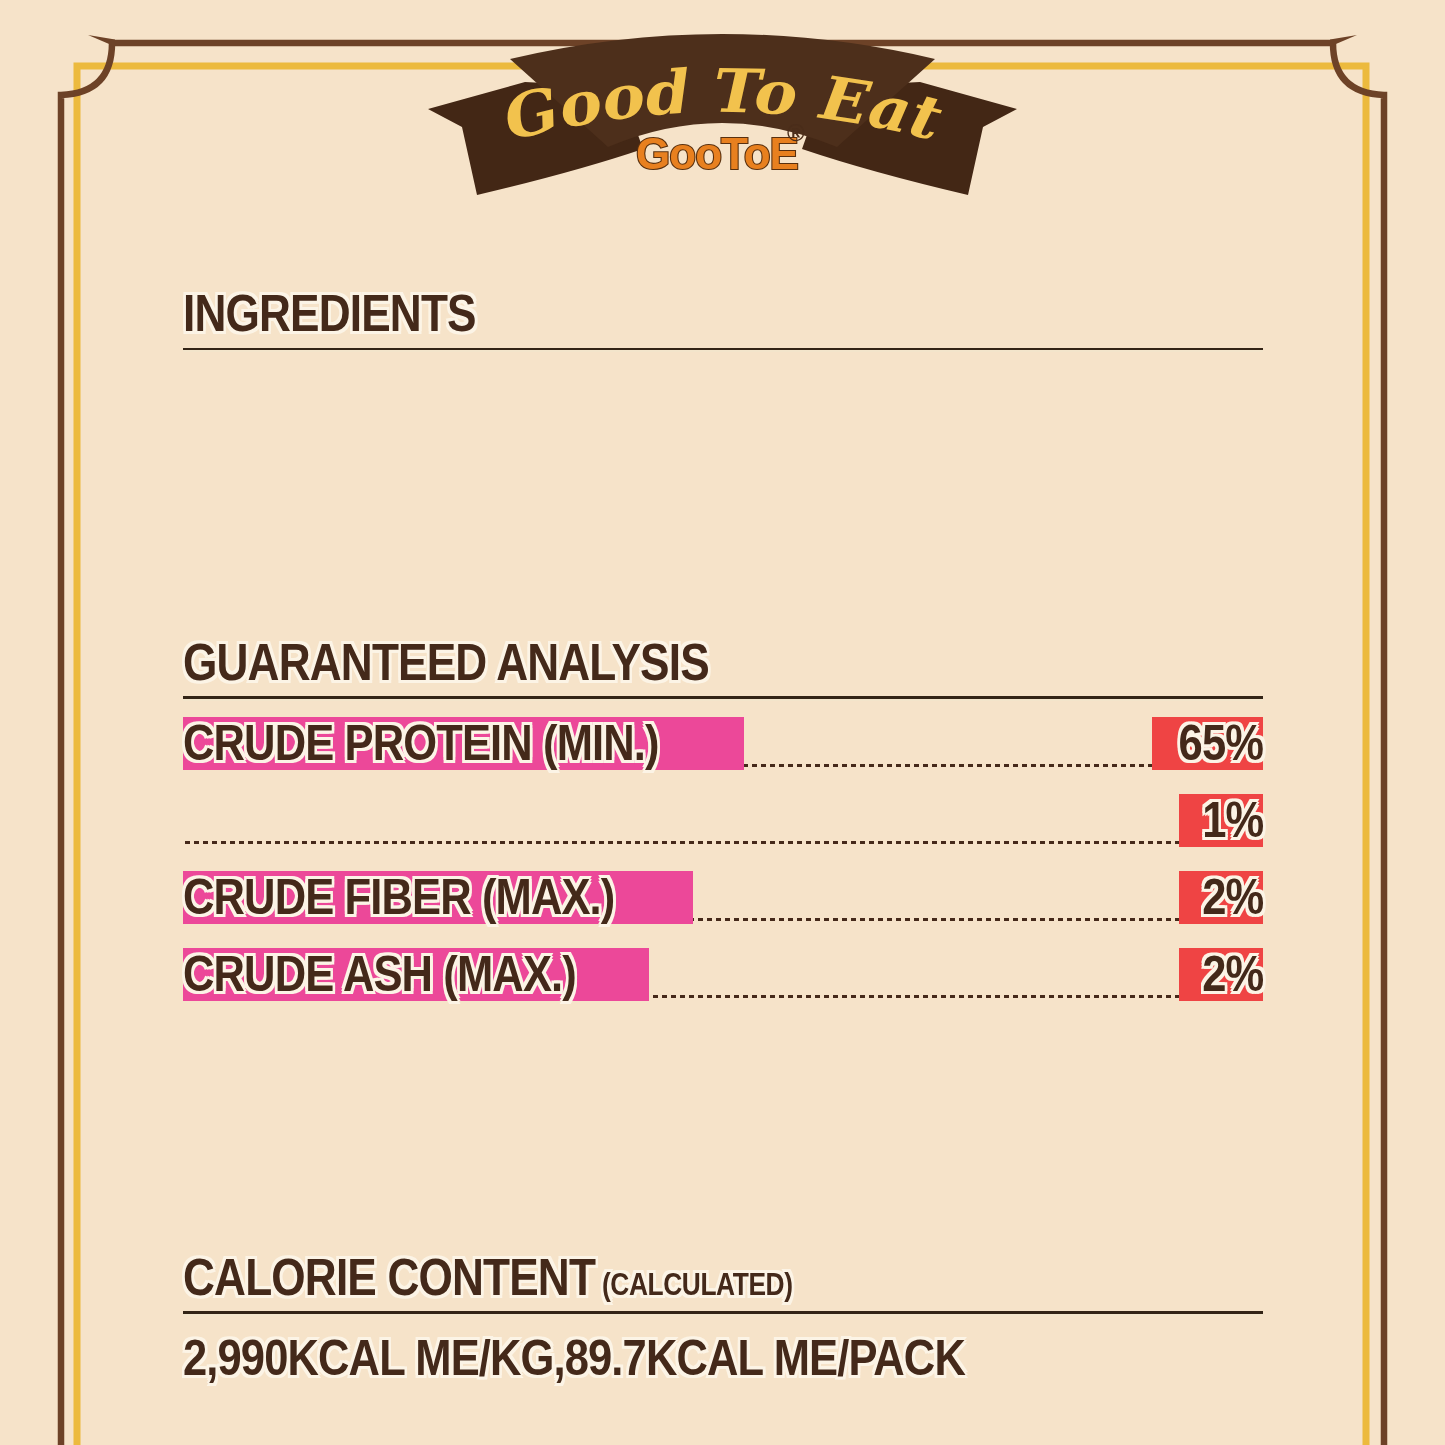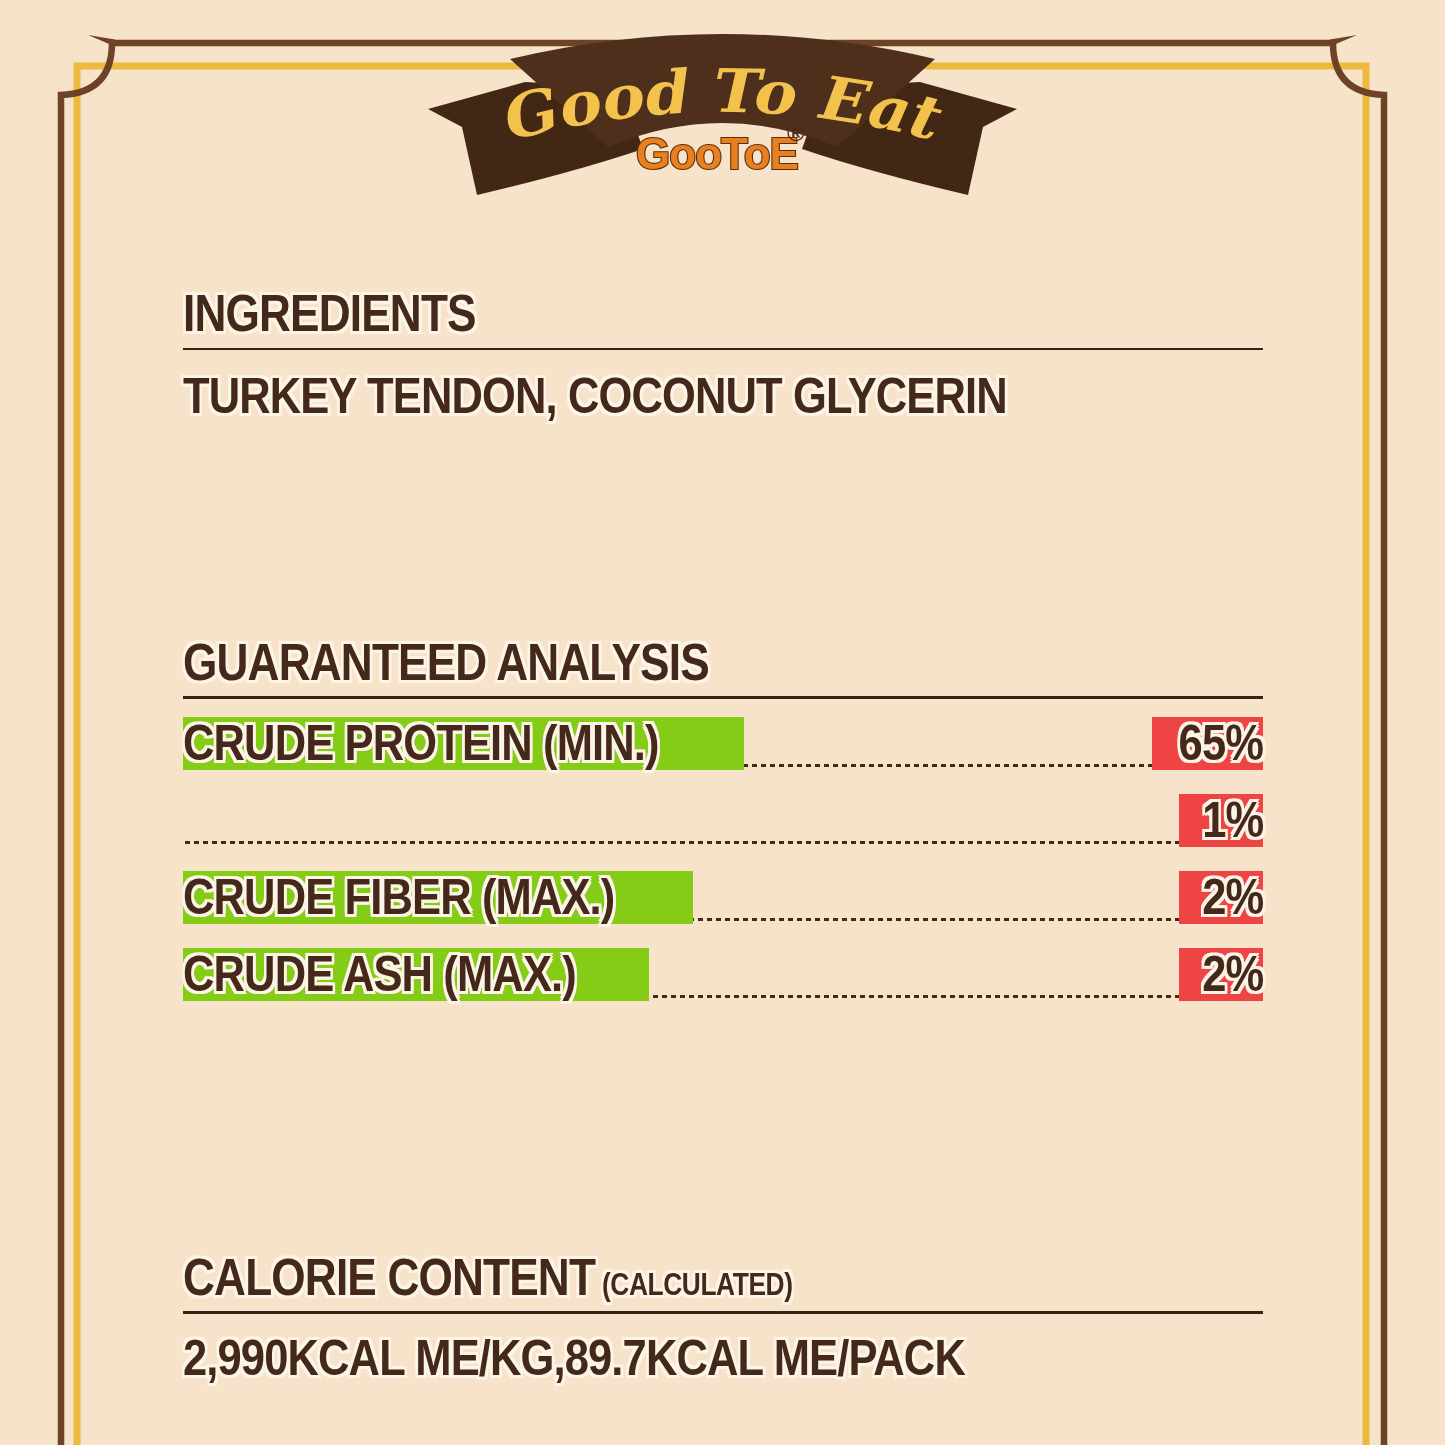--- a/index.html
+++ b/index.html
@@ -42,21 +42,21 @@
   
   .ga-row { position:relative; height:53px; margin-top:24px; }
   .ga-row.first { margin-top:18px; }
   .ga-row .dashes {
     position:absolute; left:2px; right:4px; bottom:3px; height:3px; z-index:0;
     background:repeating-linear-gradient(90deg,
       #45291a 0, #45291a 5px, rgba(0,0,0,0) 5px, rgba(0,0,0,0) 9px);
   }
   .ga-row .lbl {
     position:absolute; left:0; bottom:0; z-index:1;
-    background:#84cc16; padding-right:14px;
+    background:#ec4899; padding-right:14px;
   }
   .ga-row .val {
     position:absolute; right:0; bottom:0; z-index:1;
     background:#ef4444; padding-left:14px;
   }
   svg text { font-family:"Liberation Sans", sans-serif; }
   .script-text { font-family:"DejaVu Serif", serif; font-style:italic; font-weight:bold; }
 </style>
 </head>
 <body>
@@ -80,23 +80,20 @@
   </text>
   <text x="292" y="144" text-anchor="middle" font-size="44" font-weight="bold" letter-spacing="-1" fill="#e8801f" stroke="#59300f" stroke-width="2.2" paint-order="stroke">GooToE</text>
   <text x="362" y="116" font-size="24" font-weight="bold" fill="#4a2d1a">®</text>
 </svg>
 
 <div class="abs" id="ingredients">
   <div class="t h1">
     <span class="squeezeH">INGREDIENTS</span>
   </div>
   <div class="rule rule2"></div>
-  <div class="t body-line content">
-    <span class="squeezeL">TURKEY TENDON, COCONUT GLYCERIN</span>
-  </div>
 </div>
 
 <div class="abs" id="analysis">
   <div class="t h1">
     <span class="squeezeH">GUARANTEED ANALYSIS</span>
   </div>
   <div class="rule rule3"></div>
 
   <div class="ga-row first">
     <div class="dashes"></div>

